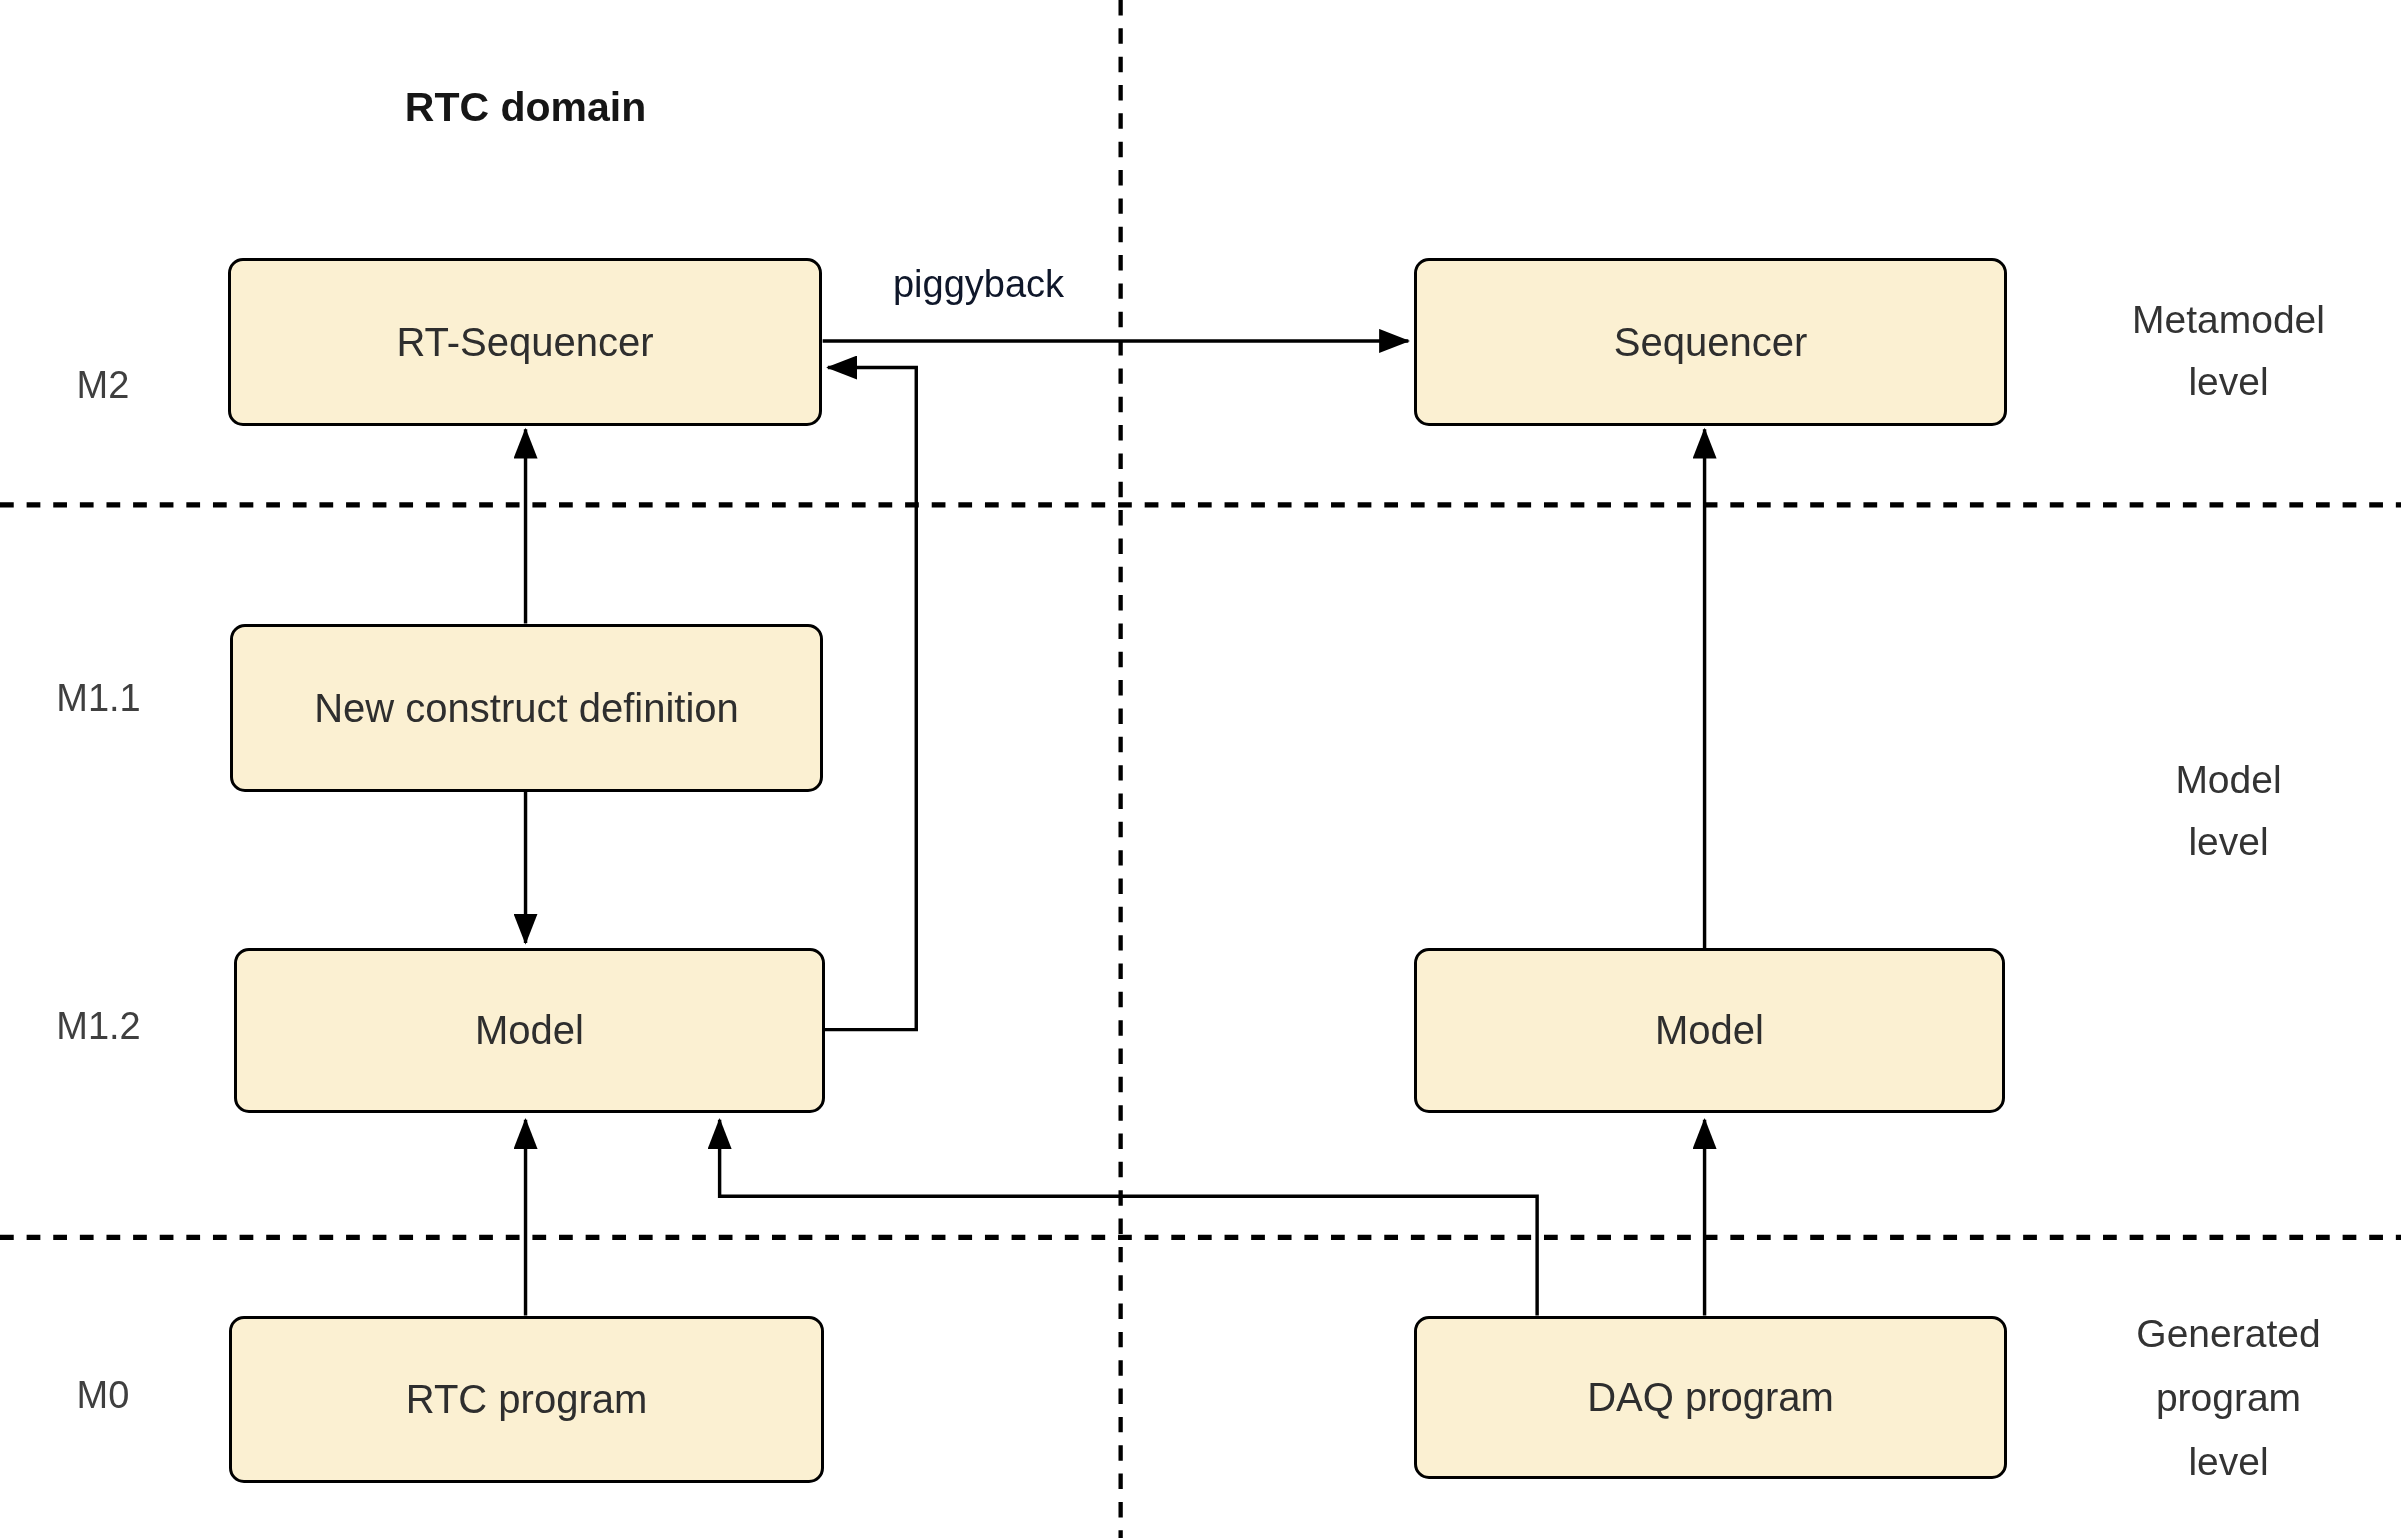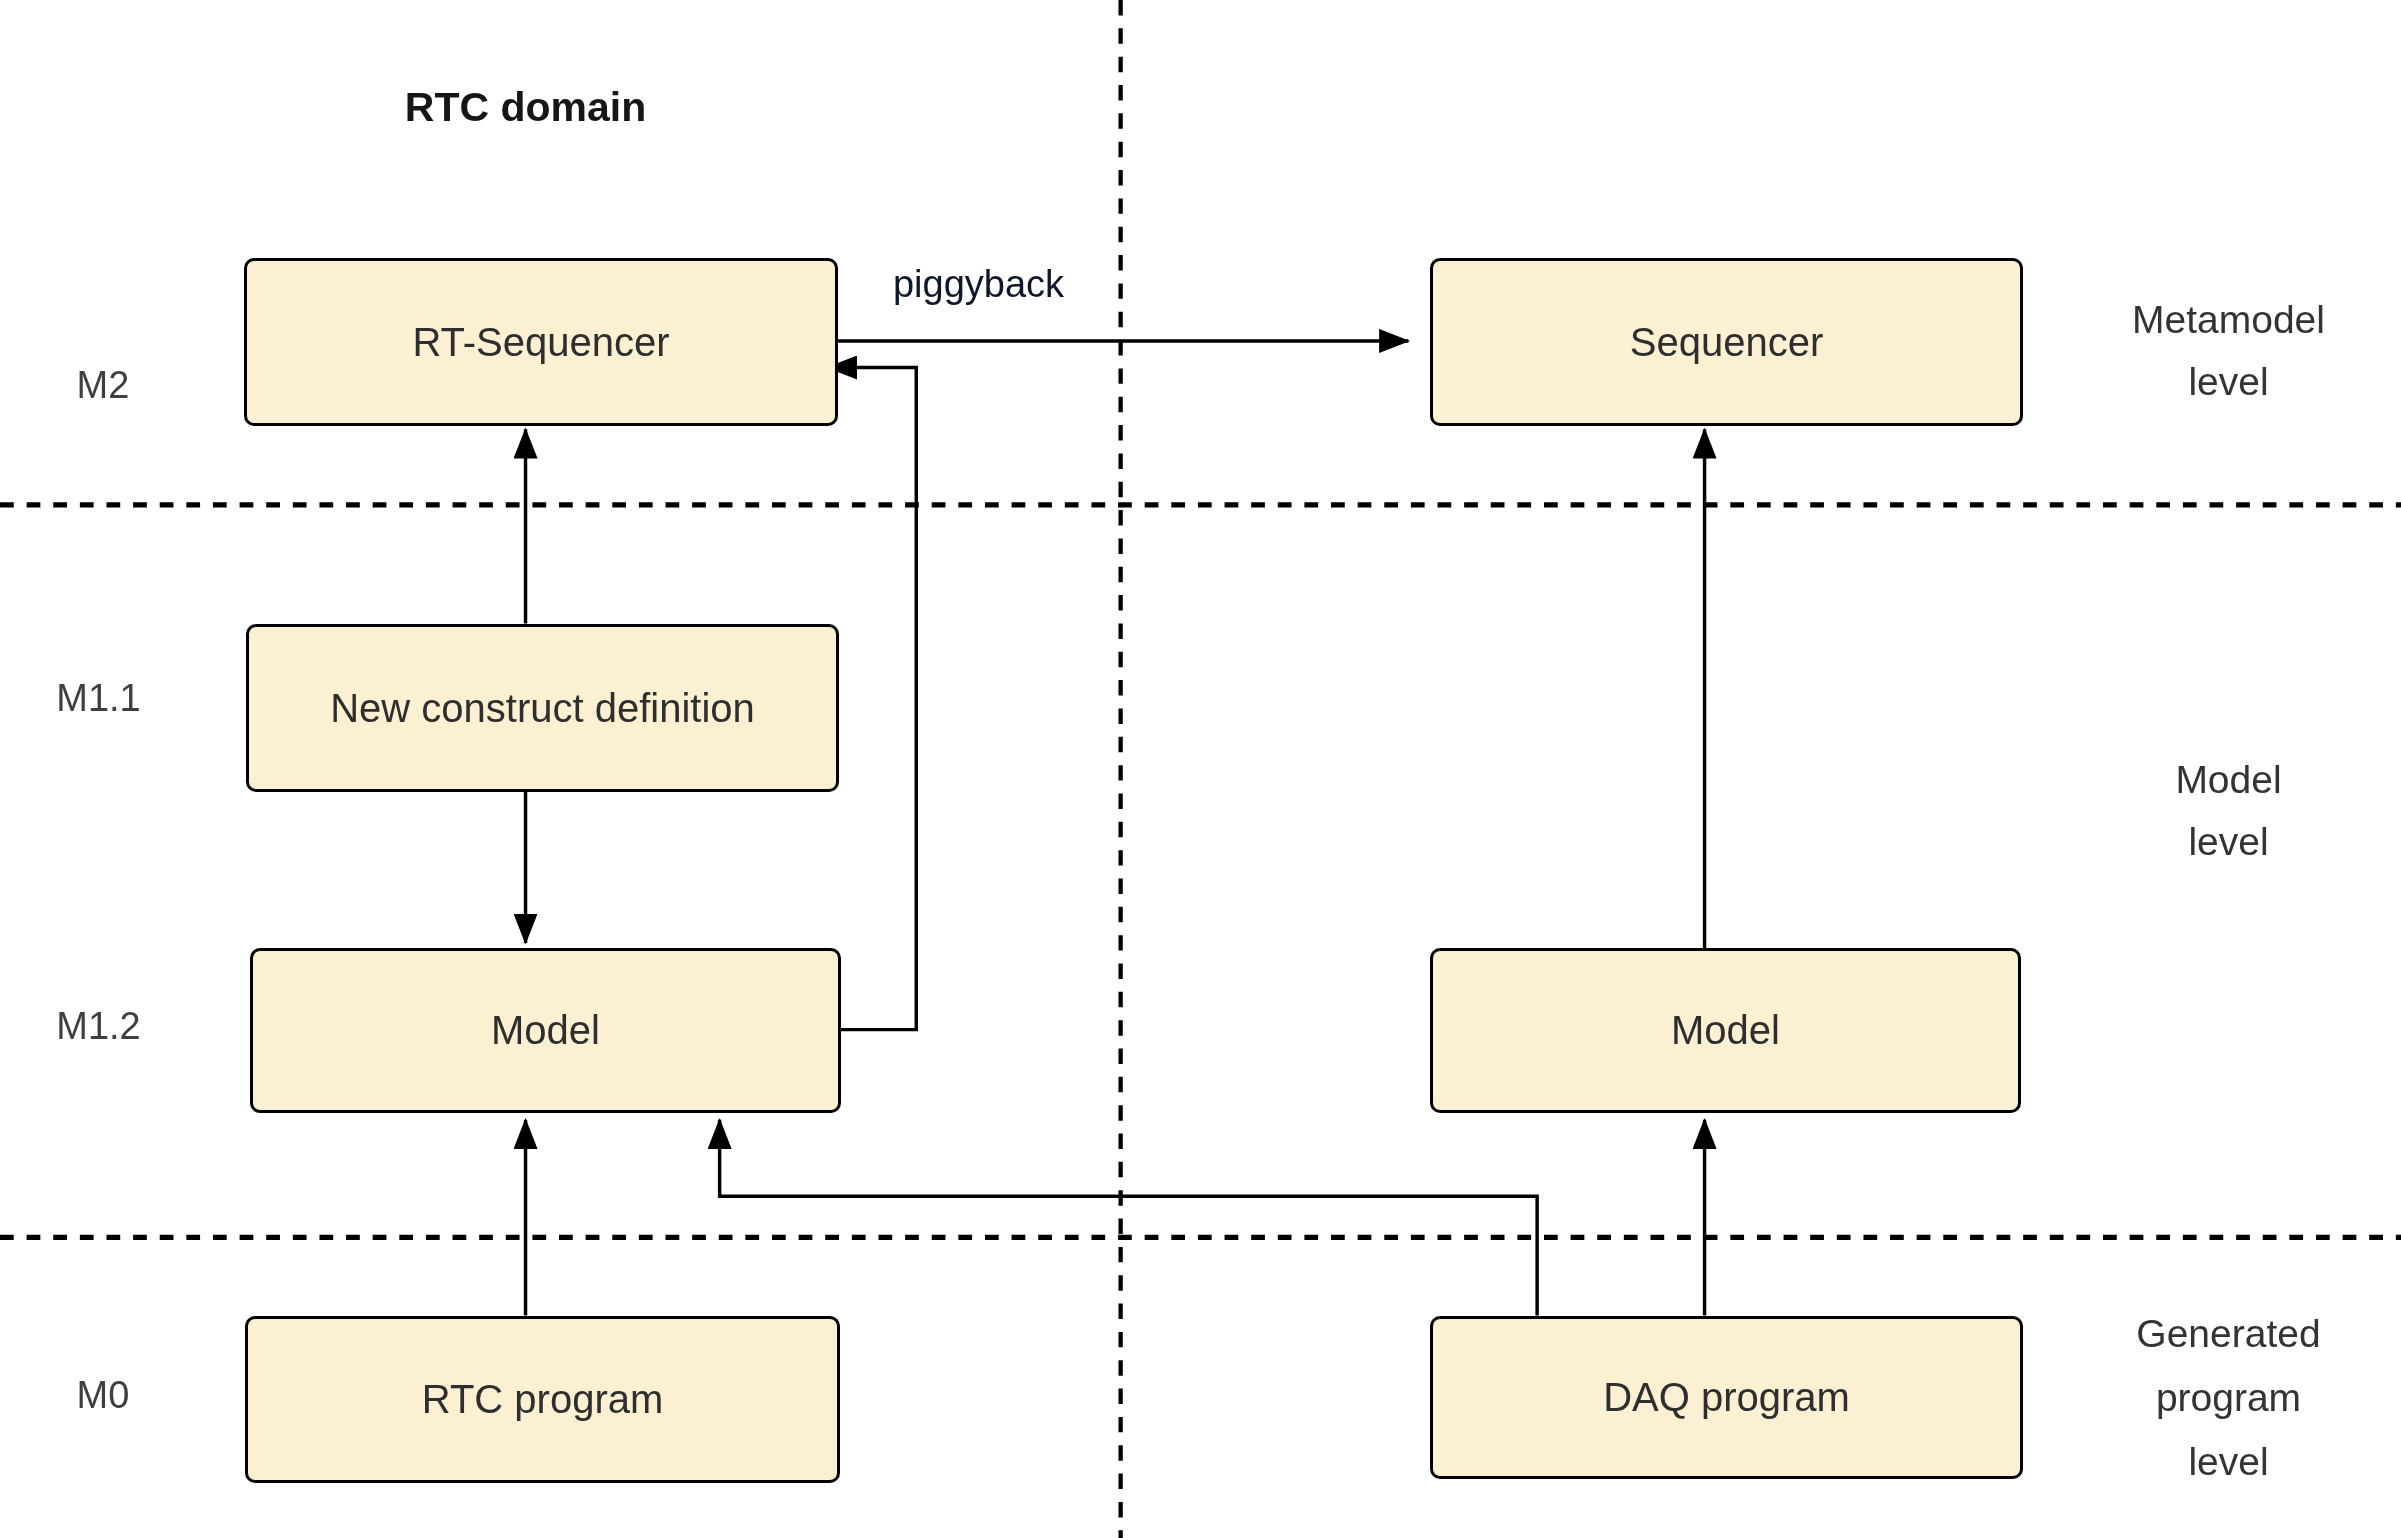--- a/index.html
+++ b/index.html
@@ -19,28 +19,27 @@
     position: absolute;
     inset: 0;
     width: 2401px;
     height: 1538px;
   }
   .node {
     position: absolute;
     box-sizing: border-box;
     background: var(--box-fill, #FBF0D2);
     border: 3.4px solid var(--box-border, #000000);
-    border-radius: 10px;
+    border-radius: 15px;
     display: flex;
     align-items: center;
     justify-content: center;
     font-size: 40px;
     color: var(--text, #2e2e2e);
     text-align: center;
-    margin-left: 16px;
   }
   .domain-title {
     position: absolute;
     font-size: 41px;
     font-weight: bold;
     color: #161616;
     text-align: center;
   }
   .row-label {
     position: absolute;

